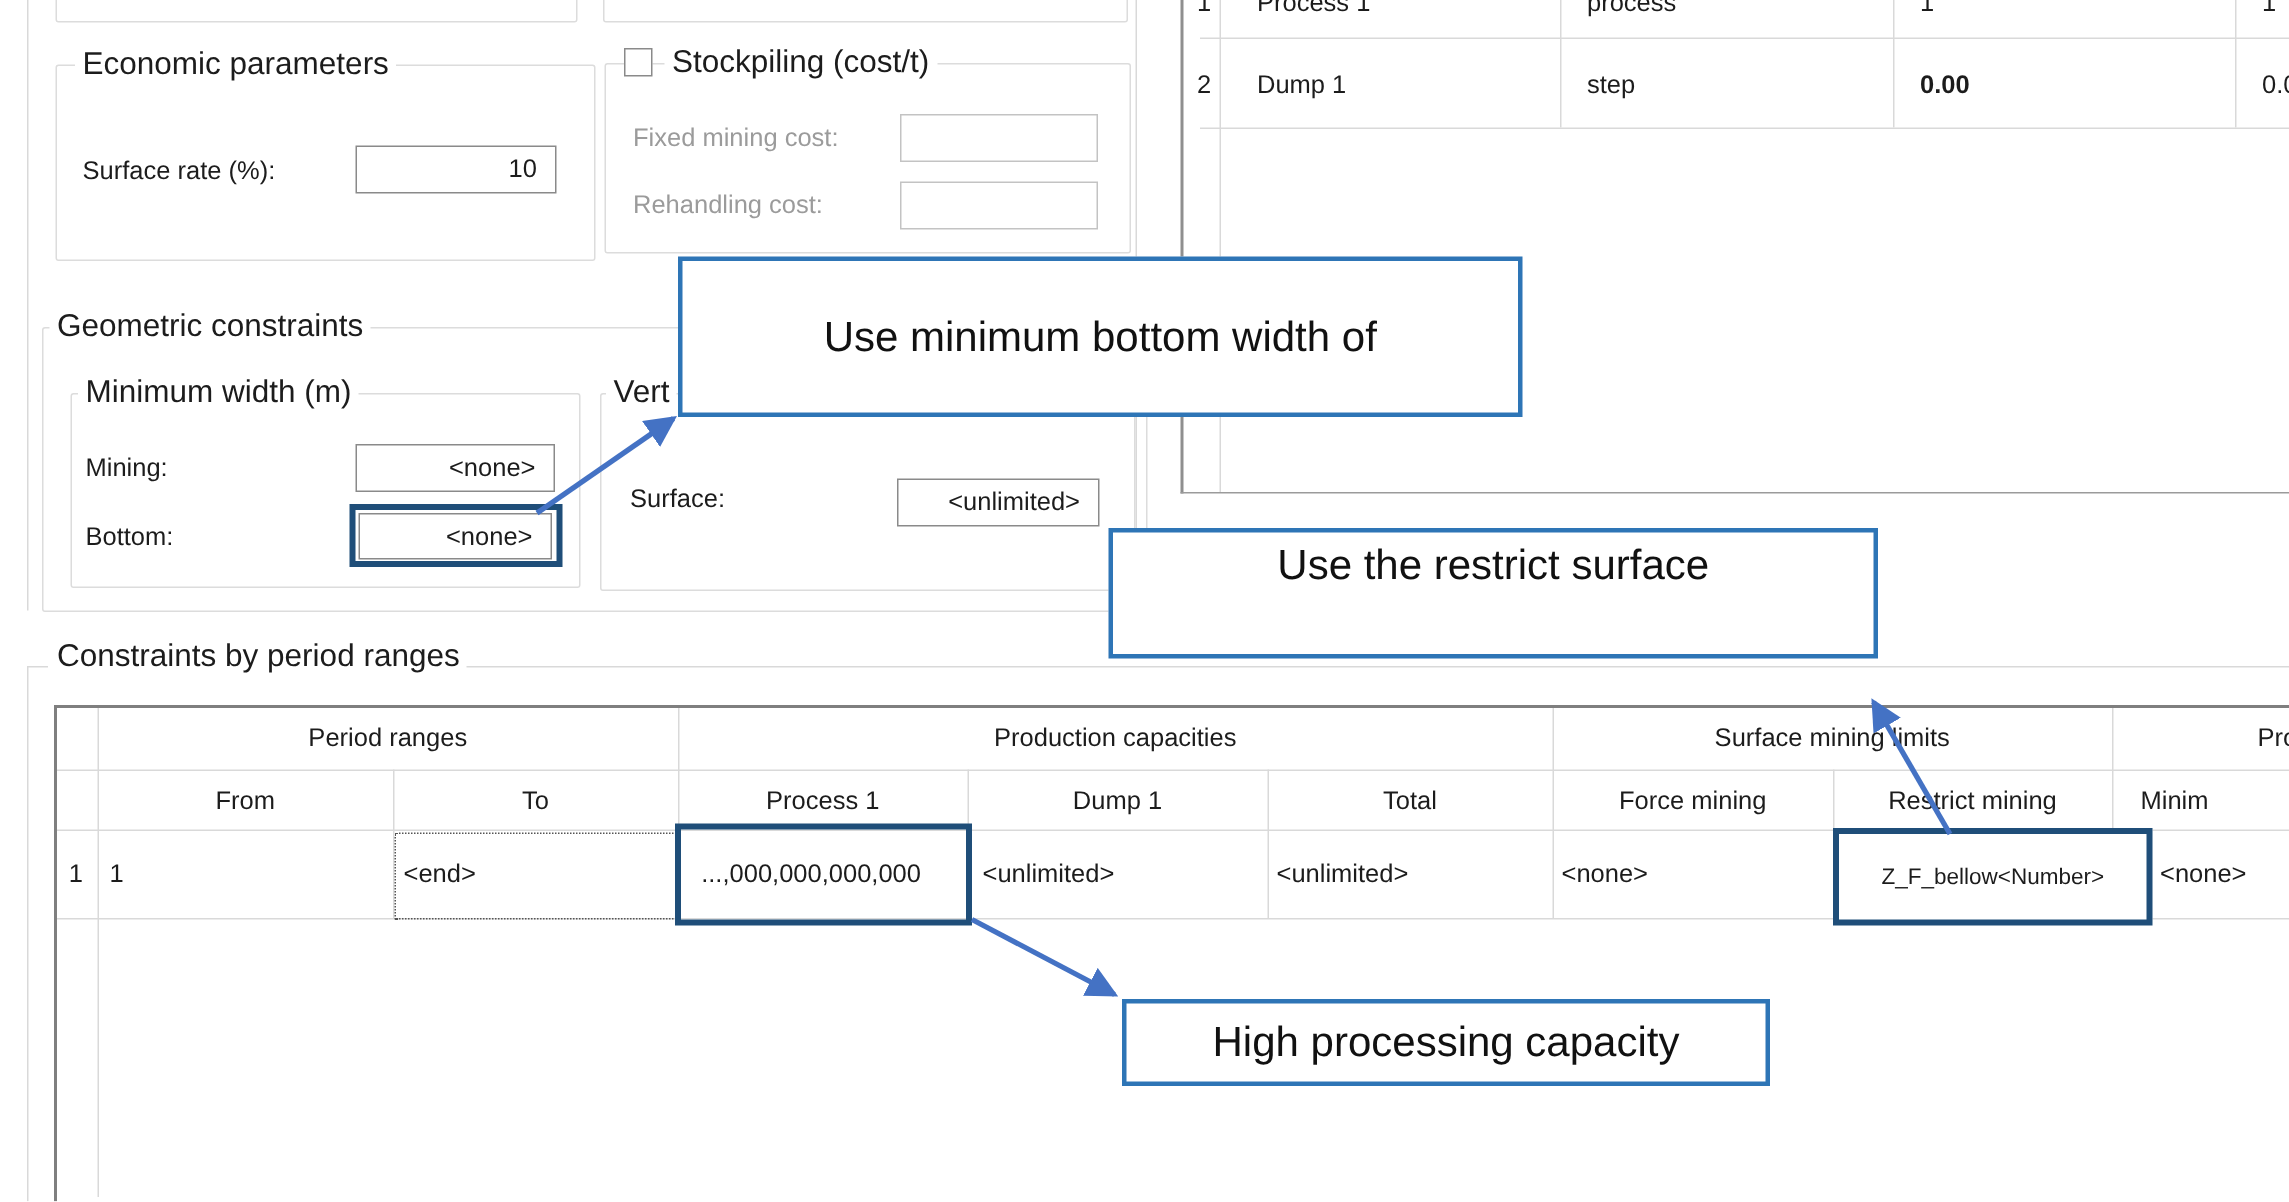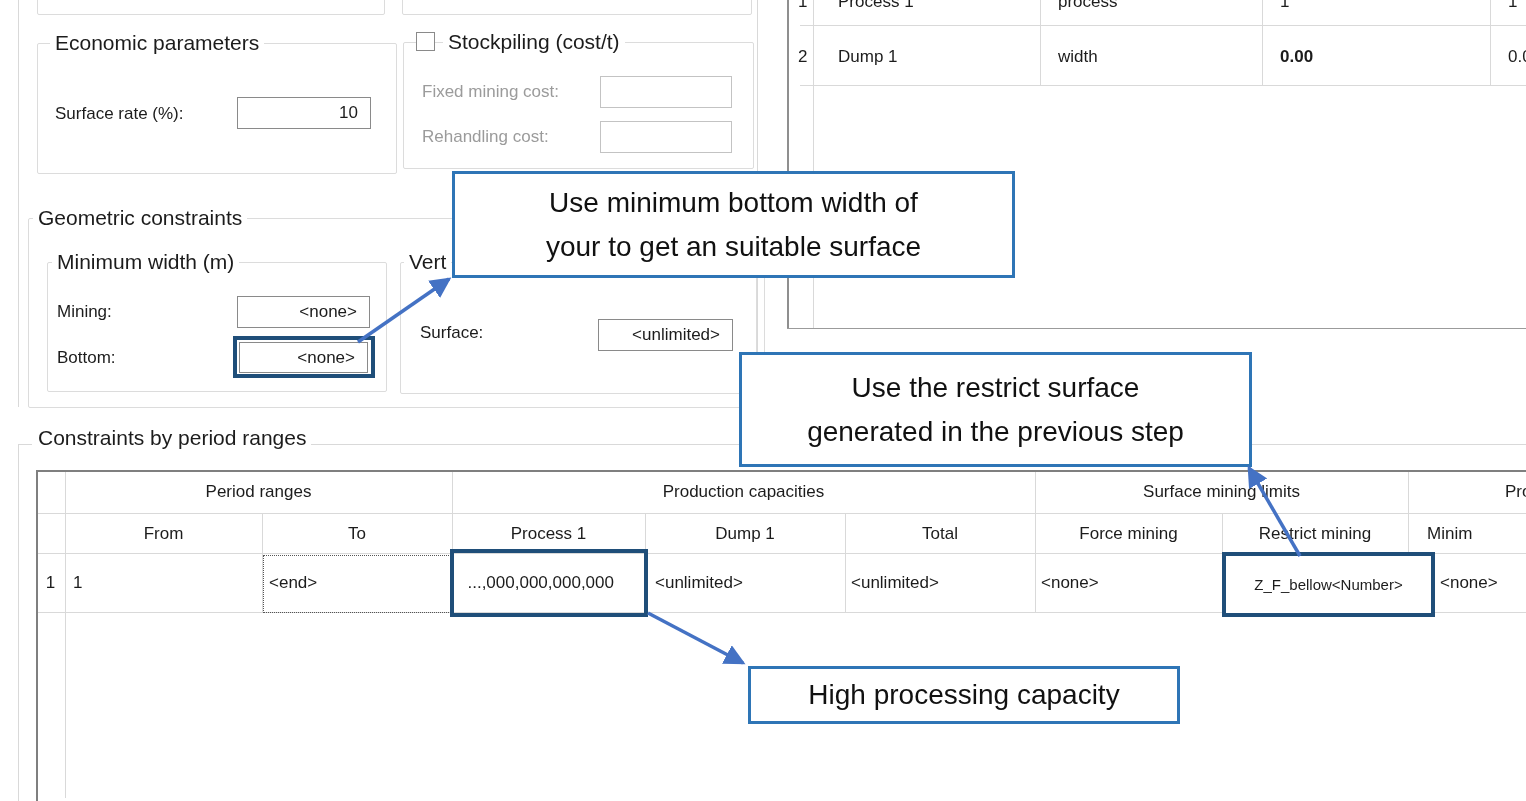--- a/index.html
+++ b/index.html
@@ -80,21 +80,21 @@
   <div class="vline" style="left:1490px;top:0;height:85px;"></div>
 
   <div class="cell-text" style="left:798px;top:-11px;">1</div>
   <div class="cell-text" style="left:838px;top:-11px;">Process 1</div>
   <div class="cell-text" style="left:1058px;top:-11px;">process</div>
   <div class="cell-text" style="left:1280px;top:-11px;">1</div>
   <div class="cell-text" style="left:1508px;top:-11px;">1</div>
 
   <div class="cell-text" style="left:798px;top:44px;">2</div>
   <div class="cell-text" style="left:838px;top:44px;">Dump 1</div>
-  <div class="cell-text" style="left:1058px;top:44px;">width</div>
+  <div class="cell-text" style="left:1058px;top:44px;">step</div>
   <div class="cell-text" style="left:1280px;top:44px;font-weight:bold;">0.00</div>
   <div class="cell-text" style="left:1508px;top:44px;">0.0</div>
 
   <div class="hline" style="left:18px;top:444px;width:14px;"></div>
   <div class="hline" style="left:305px;top:444px;width:1221px;"></div>
   <div class="grouplabel" style="left:33px;top:428px;background:#fff;">Constraints by period ranges</div>
 
   <div class="tbl-outer-left" style="left:36px;top:470px;height:331px;"></div>
   <div class="tbl-outer-top" style="left:36px;top:470px;width:1490px;"></div>
   <div class="hline" style="left:38px;top:513px;width:1488px;"></div>
@@ -130,25 +130,23 @@
   <div class="cell-text" style="left:434px;top:570px;width:180px;text-align:right;">...,000,000,000,000</div>
   <div class="hl-box" style="left:450px;top:549px;width:198px;height:68px;z-index:8;"></div>
   <div class="cell-text" style="left:655px;top:570px;">&lt;unlimited&gt;</div>
   <div class="cell-text" style="left:851px;top:570px;">&lt;unlimited&gt;</div>
   <div class="cell-text" style="left:1041px;top:570px;">&lt;none&gt;</div>
   <div class="cell-text" style="left:1440px;top:570px;">&lt;none&gt;</div>
   <div class="overlay-label" style="left:1222px;top:552px;width:213px;height:65px;">Z_F_bellow&lt;Number&gt;</div>
 
   <div class="callout" style="left:452px;top:171px;width:563px;height:107px;">
     <div>Use minimum bottom width of</div>
-    <div>your to get an suitable surface</div>
   </div>
-  <div class="callout" style="left:739px;top:352px;width:513px;height:115px;">
+  <div class="callout" style="left:739px;top:352px;width:513px;height:87px;justify-content:space-between;">
     <div>Use the restrict surface</div>
-    <div>generated in the previous step</div>
   </div>
   <div class="callout" style="left:748px;top:666px;width:432px;height:58px;">
     <div>High processing capacity</div>
   </div>
 
   <svg class="arrows" width="1526" height="801" viewBox="0 0 1526 801">
     <defs>
       <marker id="ah" markerWidth="7" markerHeight="7" refX="5.2" refY="3" orient="auto">
         <polygon points="0,0 6,3 0,6" fill="#4472C4"></polygon>
       </marker>

